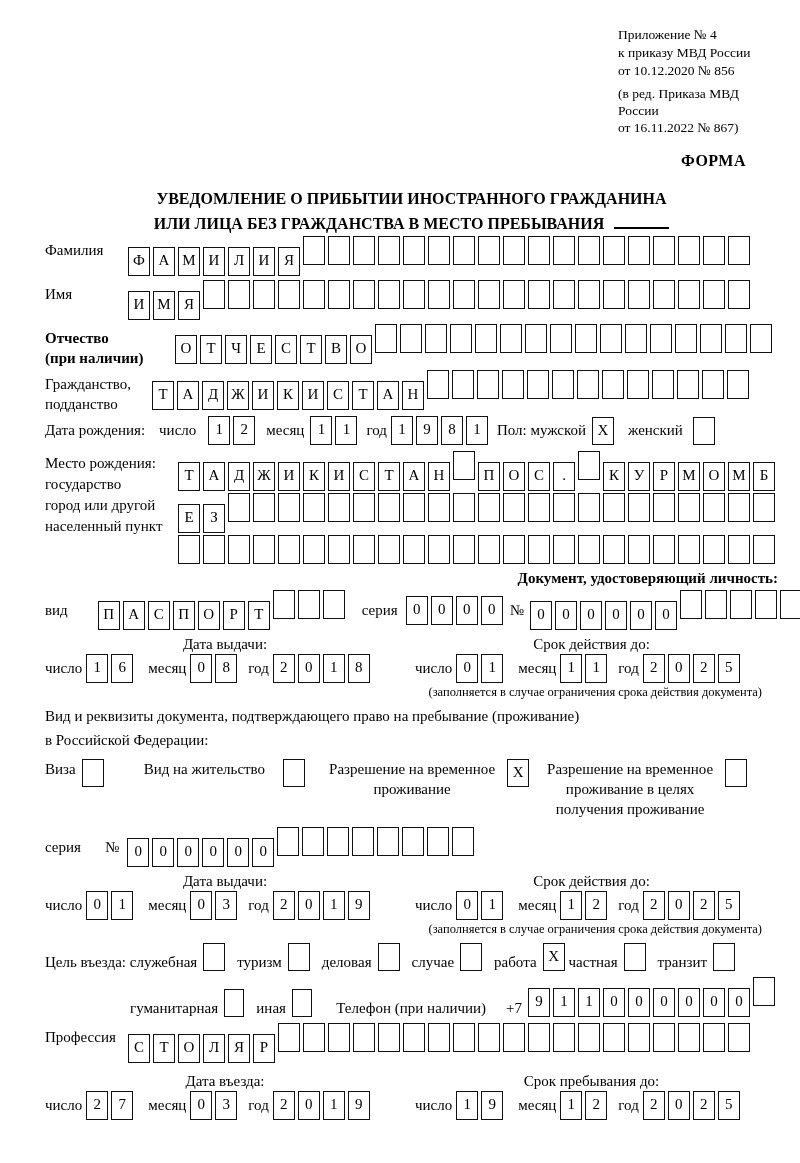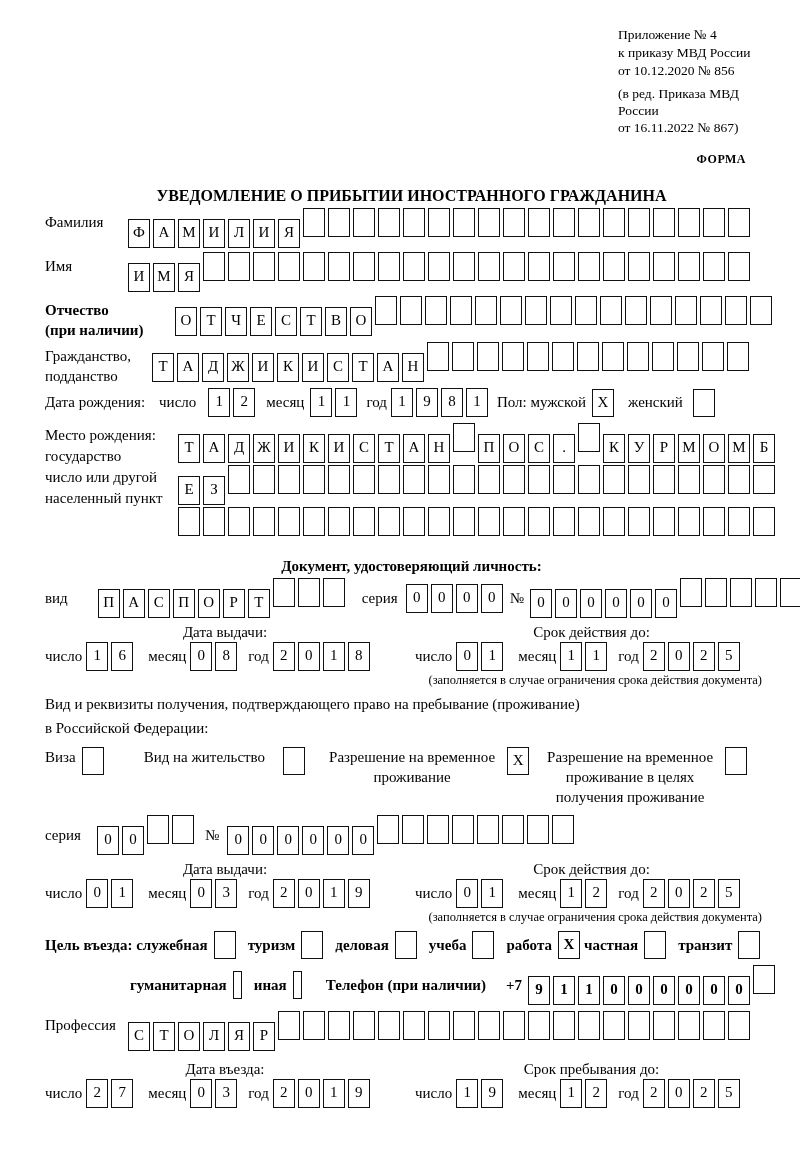--- a/index.html
+++ b/index.html
@@ -6,21 +6,21 @@
   body { width:800px; height:1163px; }
   .page {
     box-sizing:border-box; width:800px; height:1163px; overflow:hidden;
     background:#ffffff; color:#000;
     font-family:"Liberation Serif","DejaVu Serif",serif;
     font-size:15px; padding:26px 22px 0 45px; position:relative;
   }
   
   .hdr { margin-left:573px; font-size:13.5px; line-height:18px; }
   .hdr .ed { margin-top:5px; line-height:17px; }
-  .forma { margin-top:16px; text-align:right; padding-right:32px; font-weight:bold; font-size:12px; letter-spacing:.5px; }
+  .forma { margin-top:16px; text-align:right; padding-right:32px; font-weight:bold; font-size:16px; letter-spacing:.5px; }
   .title { margin-top:16px; text-align:center; font-weight:bold; font-size:16px; line-height:25px; }
   .uline { display:inline-block; width:55px; border-bottom:2px solid #000; margin-left:10px; vertical-align:baseline; }
   .sec { margin-top:22px; margin-bottom:16px; text-align:center; font-weight:bold; font-size:15px; }
   
   .cells { white-space:nowrap; line-height:0; }
   .cell {
     display:inline-block; box-sizing:border-box; width:22px; height:29px;
     border:1.7px solid #111; margin-right:3px; text-align:center;
     line-height:25px; font-size:15px; background:#fff;
   }
@@ -42,45 +42,48 @@
   .dgroup.l { width:370px; }
   .dgroup .dl { margin-right:4px; }
   .dnote { text-align:right; padding-right:16px; font-size:12.5px; margin-top:2px; margin-bottom:6px; }
   .plain { line-height:21px; }
   
   .optrow { display:flex; align-items:flex-start; margin-top:6px; margin-bottom:8px; }
   .opt { display:flex; align-items:flex-start; }
   .opt .ml { text-align:center; line-height:20px; padding-top:2px; }
   .opt .chk { margin-left:10px; margin-top:2px; }
   
-  .prow { display:flex; align-items:center; margin-bottom:6px; flex-wrap:nowrap;font-weight:bold; }
+  .prow { display:flex; align-items:flex-end; margin-bottom:6px; flex-wrap:nowrap; }
   .prow .pl { margin-right:6px; white-space:nowrap; }
   .prow .chk { margin-right:12px; }
   .indent { padding-left:85px; }
-  .dochead { text-align:center; font-weight:bold; margin:20px 0 3px 0; }
+  .dochead { text-align:right; font-weight:bold; margin:4px 0 3px 0; }
 </style>
 </head>
 <body>
 
 <div class="page">
 
   <div class="hdr">
     <div>Приложение № 4</div>
     <div>к приказу МВД России</div>
     <div>от 10.12.2020 № 856</div>
     <div class="ed">
       <div>(в ред. Приказа МВД России</div>
       <div>от 16.11.2022 № 867)</div>
     </div>
   </div>
 
   <div class="forma">ФОРМА</div>
 
   <div class="title">
     <div>УВЕДОМЛЕНИЕ О ПРИБЫТИИ ИНОСТРАННОГО ГРАЖДАНИНА</div>
+    <div>
+      <span>ИЛИ ЛИЦА БЕЗ ГРАЖДАНСТВА В МЕСТО ПРЕБЫВАНИЯ</span><span class="uline"></span>
+    </div>
   </div>
 
 
   <div class="row">
     <div class="lbl w83">Фамилия</div>
     <div class="cells"><span class="cell">Ф</span><span class="cell">А</span><span class="cell">М</span><span class="cell">И</span><span class="cell">Л</span><span class="cell">И</span><span class="cell">Я</span><span class="cell"></span><span class="cell"></span><span class="cell"></span><span class="cell"></span><span class="cell"></span><span class="cell"></span><span class="cell"></span><span class="cell"></span><span class="cell"></span><span class="cell"></span><span class="cell"></span><span class="cell"></span><span class="cell"></span><span class="cell"></span><span class="cell"></span><span class="cell"></span><span class="cell"></span><span class="cell"></span></div>
   </div>
 
   <div class="row">
     <div class="lbl w83">Имя</div>
@@ -114,21 +117,21 @@
     <span style="margin:0 6px 0 6px;">Пол: мужской</span>
     <span class="chk">X</span>
     <span style="margin:0 10px 0 14px;">женский</span>
     <span class="chk"></span>
   </div>
 
   <div class="row stack3" style="margin-bottom:2px;">
     <div class="lbl w133" style="padding-top:2px; line-height:21px;">
       <div>Место рождения:</div>
       <div>государство</div>
-      <div>число или другой</div>
+      <div>город или другой</div>
       <div>населенный пункт</div>
     </div>
     <div>
       <div class="cells"><span class="cell">Т</span><span class="cell">А</span><span class="cell">Д</span><span class="cell">Ж</span><span class="cell">И</span><span class="cell">К</span><span class="cell">И</span><span class="cell">С</span><span class="cell">Т</span><span class="cell">А</span><span class="cell">Н</span><span class="cell"></span><span class="cell">П</span><span class="cell">О</span><span class="cell">С</span><span class="cell">.</span><span class="cell"></span><span class="cell">К</span><span class="cell">У</span><span class="cell">Р</span><span class="cell">М</span><span class="cell">О</span><span class="cell">М</span><span class="cell">Б</span></div>
       <div class="cells"><span class="cell">Е</span><span class="cell">З</span><span class="cell"></span><span class="cell"></span><span class="cell"></span><span class="cell"></span><span class="cell"></span><span class="cell"></span><span class="cell"></span><span class="cell"></span><span class="cell"></span><span class="cell"></span><span class="cell"></span><span class="cell"></span><span class="cell"></span><span class="cell"></span><span class="cell"></span><span class="cell"></span><span class="cell"></span><span class="cell"></span><span class="cell"></span><span class="cell"></span><span class="cell"></span><span class="cell"></span></div>
       <div class="cells"><span class="cell"></span><span class="cell"></span><span class="cell"></span><span class="cell"></span><span class="cell"></span><span class="cell"></span><span class="cell"></span><span class="cell"></span><span class="cell"></span><span class="cell"></span><span class="cell"></span><span class="cell"></span><span class="cell"></span><span class="cell"></span><span class="cell"></span><span class="cell"></span><span class="cell"></span><span class="cell"></span><span class="cell"></span><span class="cell"></span><span class="cell"></span><span class="cell"></span><span class="cell"></span><span class="cell"></span></div>
     </div>
   </div>
 
   <div class="dochead">Документ, удостоверяющий личность:</div>
@@ -159,21 +162,21 @@
       <span class="dl">число</span>
       <span class="cells"><span class="cell">0</span><span class="cell">1</span></span>
       <span class="dl" style="margin-left:12px;">месяц</span>
       <span class="cells"><span class="cell">1</span><span class="cell">1</span></span>
       <span class="dl" style="margin-left:8px;">год</span>
       <span class="cells"><span class="cell">2</span><span class="cell">0</span><span class="cell">2</span><span class="cell">5</span></span>
     </div>
   </div>
   <div class="dnote">(заполняется в случае ограничения срока действия документа)</div>
 
-  <div class="plain">Вид и реквизиты получения, подтверждающего право на пребывание (проживание)</div>
+  <div class="plain">Вид и реквизиты документа, подтверждающего право на пребывание (проживание)</div>
   <div class="plain" style="margin-top:3px;">в Российской Федерации:</div>
 
   <div class="optrow">
     <span class="opt">
       <span class="ml">Виза</span>
       <span class="chk" style="margin-left:6px;"></span>
     </span>
     <span class="opt" style="margin-left:40px;">
       <span class="ml">Вид на жительство</span>
       <span class="chk" style="margin-left:18px;"></span>
@@ -190,21 +193,20 @@
         <div>Разрешение на временное</div>
         <div>проживание в целях</div>
         <div>получения проживание</div>
       </span>
       <span class="chk" style="margin-left:12px;"></span>
     </span>
   </div>
 
   <div class="row" style="align-items:center; margin-top:4px;">
     <span style="margin-right:16px;">серия</span>
-    <span class="cells"><span class="cell">0</span><span class="cell">0</span><span class="cell"></span><span class="cell"></span></span>
     <span style="margin:0 8px 0 8px;">№</span>
     <span class="cells"><span class="cell">0</span><span class="cell">0</span><span class="cell">0</span><span class="cell">0</span><span class="cell">0</span><span class="cell">0</span><span class="cell"></span><span class="cell"></span><span class="cell"></span><span class="cell"></span><span class="cell"></span><span class="cell"></span><span class="cell"></span><span class="cell"></span></span>
   </div>
 
   <div class="dhead">
     <div class="dh-l">Дата выдачи:</div>
     <div class="dh-r">Срок действия до:</div>
   </div>
   <div class="drow">
     <div class="dgroup l">
@@ -226,21 +228,21 @@
   </div>
   <div class="dnote">(заполняется в случае ограничения срока действия документа)</div>
 
   <div class="prow">
     <span class="pl">Цель въезда: служебная</span>
     <span class="chk"></span>
     <span class="pl">туризм</span>
     <span class="chk"></span>
     <span class="pl">деловая</span>
     <span class="chk"></span>
-    <span class="pl">учеба</span>
+    <span class="pl">случае</span>
     <span class="chk"></span>
     <span class="pl">работа</span>
     <span class="chk" style="margin-right:4px;">X</span>
     <span class="pl">частная</span>
     <span class="chk"></span>
     <span class="pl">транзит</span>
     <span class="chk" style="margin-right:0;"></span>
   </div>
 
   <div class="prow indent">

